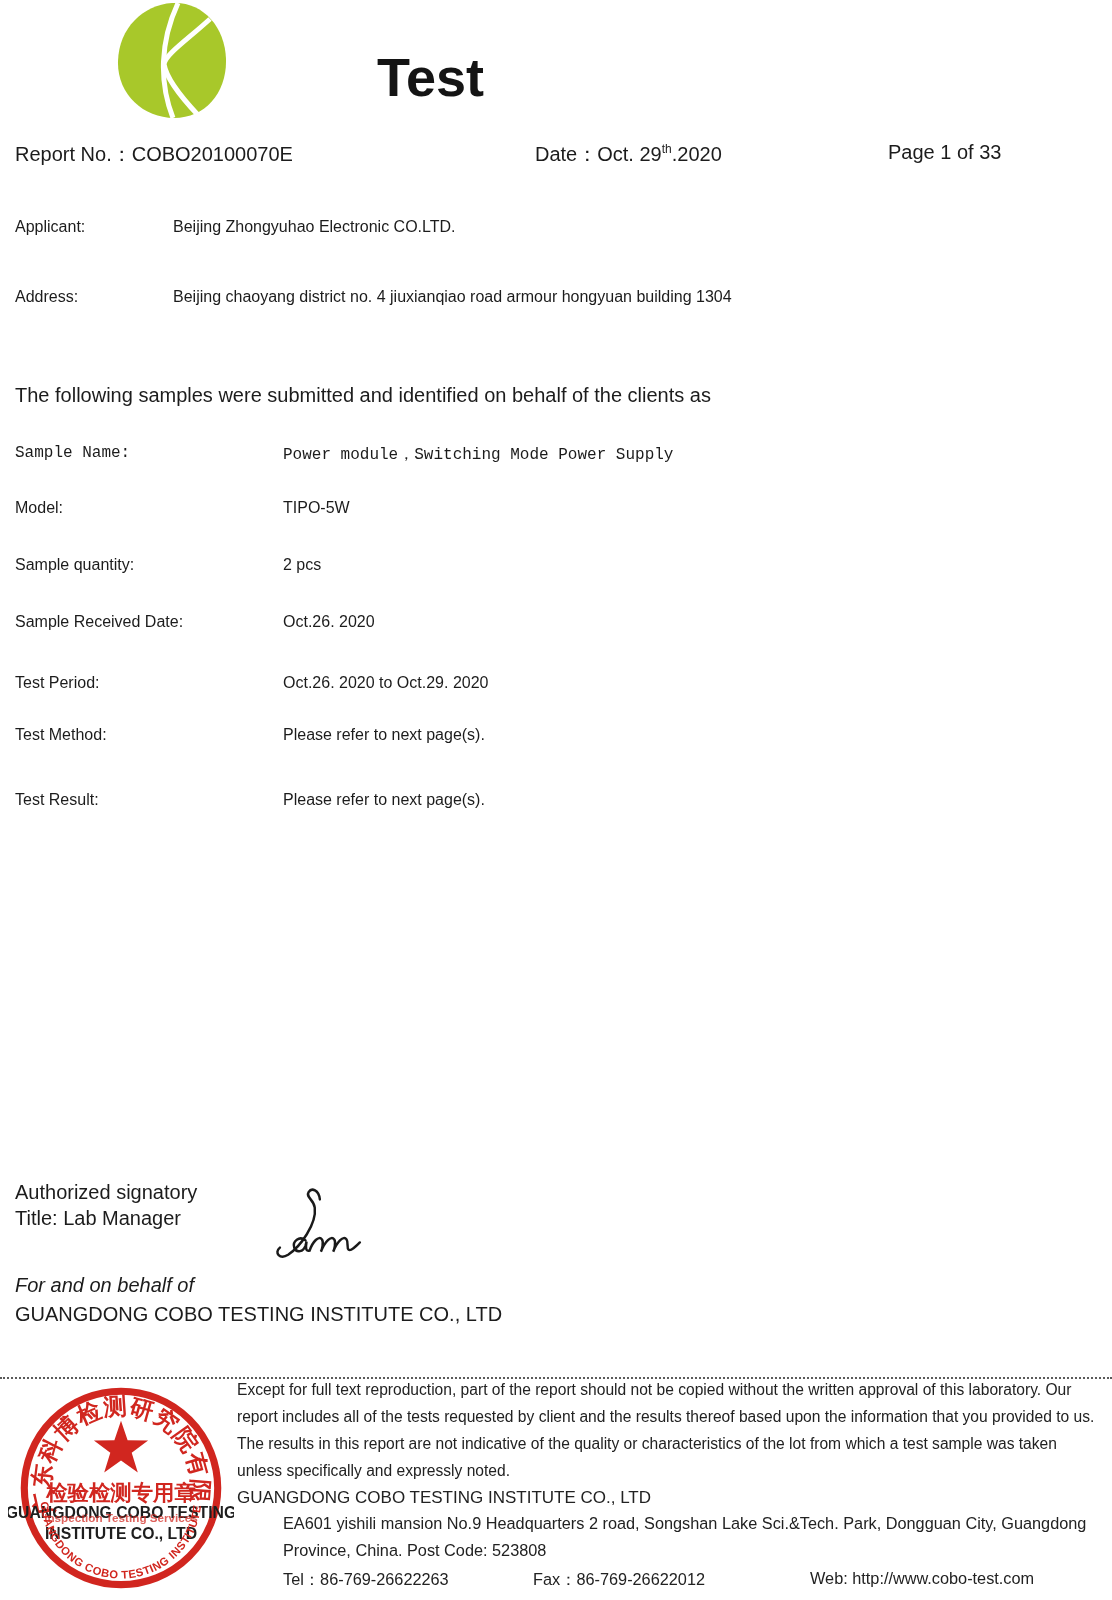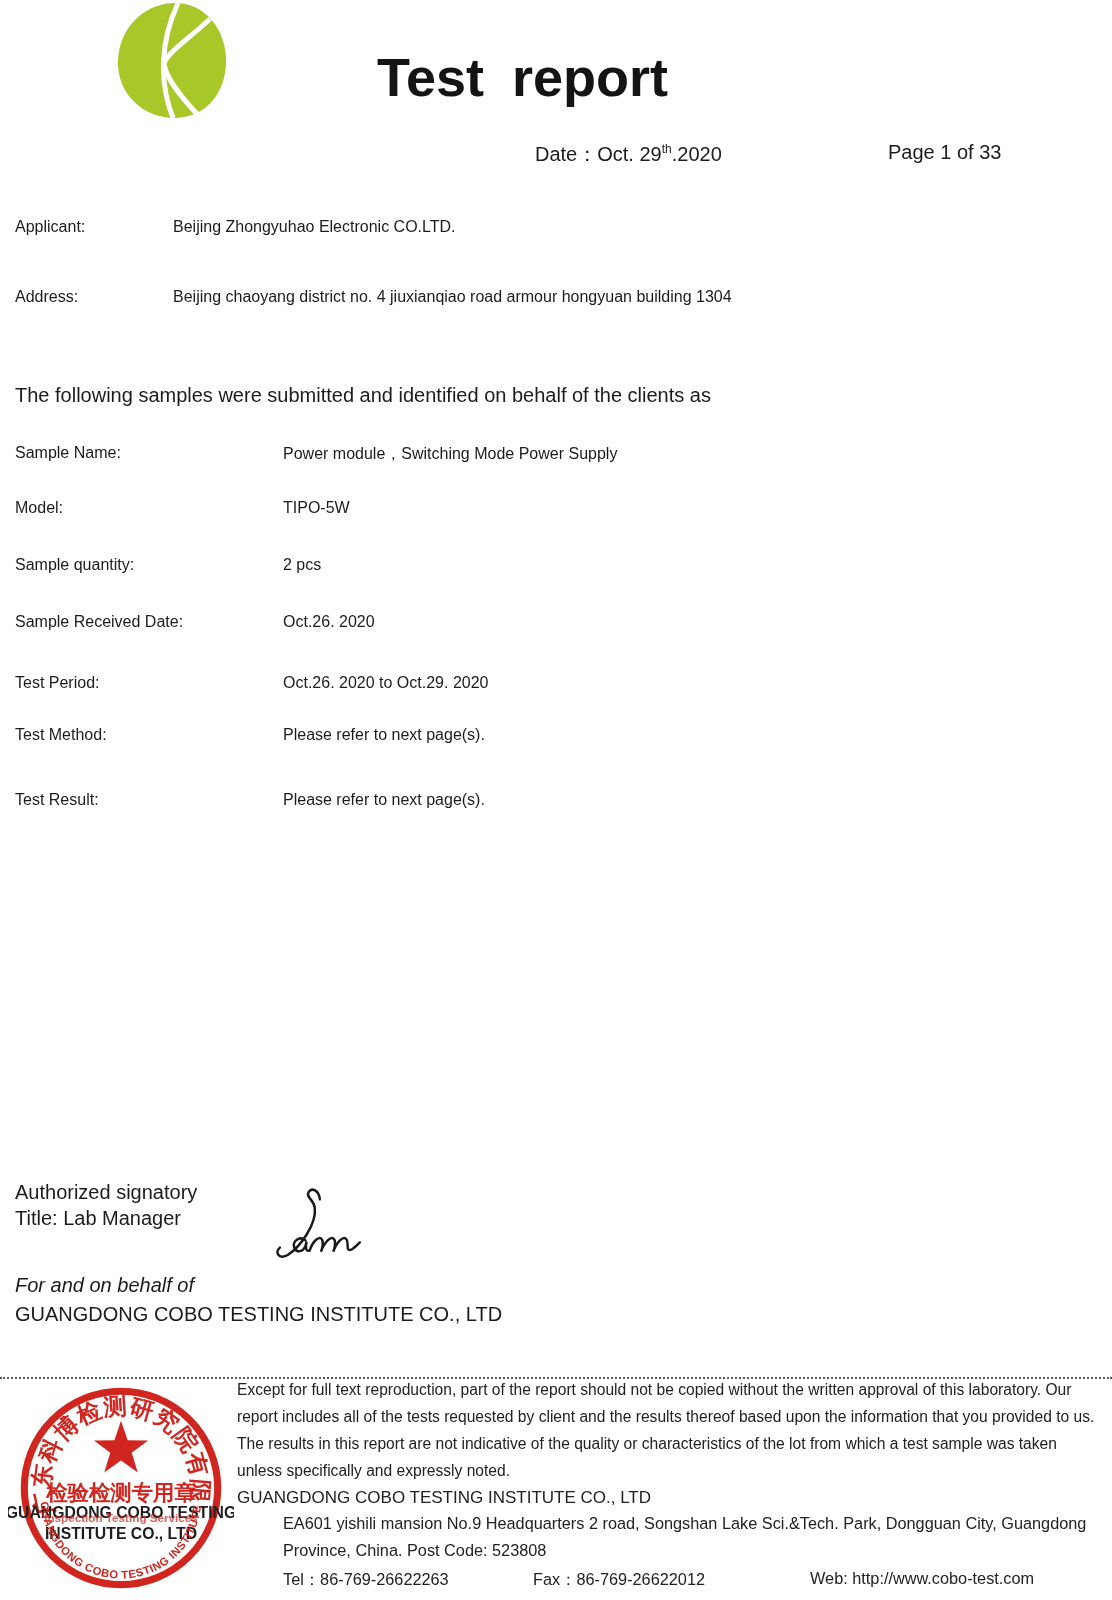--- a/index.html
+++ b/index.html
@@ -42,40 +42,42 @@
 <div class="page">
 
   <svg class="logo" viewBox="0 0 118 117" aria-hidden="true">
     <path d="M59,1 C30,3 6,26 5,59 C4,92 30,116 61,116 C93,116 114,90 113,57 C112,24 89,-1 59,1 Z" fill="#a8c82a"></path>
     <path d="M65,1 C47,40 46,80 60,116" fill="none" stroke="#ffffff" stroke-width="5"></path>
     <path d="M97,17 C74,38 53,52 51,62 C53,75 68,95 85,113" fill="none" stroke="#ffffff" stroke-width="5"></path>
   </svg>
 
   <div class="title">
     <span>Test</span>
-    <span>report</span>
   </div>
 
+  <div class="meta" style="left:15px;">
+    <span>Report No.：</span><span>COBO20100070E</span>
+  </div>
   <div class="meta" style="left:535px;">
     <span>Date：</span><span>Oct. 29</span><sup>th</sup><span>.2020</span>
   </div>
   <div class="meta" style="left:888px;">Page 1 of 33</div>
 
   <div class="row" style="top:218px;">
     <span class="lbl">Applicant:</span>
     <span class="val v173">Beijing Zhongyuhao Electronic CO.LTD.</span>
   </div>
   <div class="row" style="top:288px;">
     <span class="lbl">Address:</span>
     <span class="val v173">Beijing chaoyang district no. 4 jiuxianqiao road armour hongyuan building 1304</span>
   </div>
 
   <div class="intro">The following samples were submitted and identified on behalf of the clients as</div>
 
-  <div class="row" style="top:444px;">
+  <div class="row" style="top:444px;font-family:Liberation Mono, monospace;">
     <span class="lbl">Sample Name:</span>
     <span class="val v283">Power module，Switching Mode Power Supply</span>
   </div>
   <div class="row" style="top:499px;">
     <span class="lbl">Model:</span>
     <span class="val v283">TIPO-5W</span>
   </div>
   <div class="row" style="top:556px;">
     <span class="lbl">Sample quantity:</span>
     <span class="val v283">2 pcs</span>

